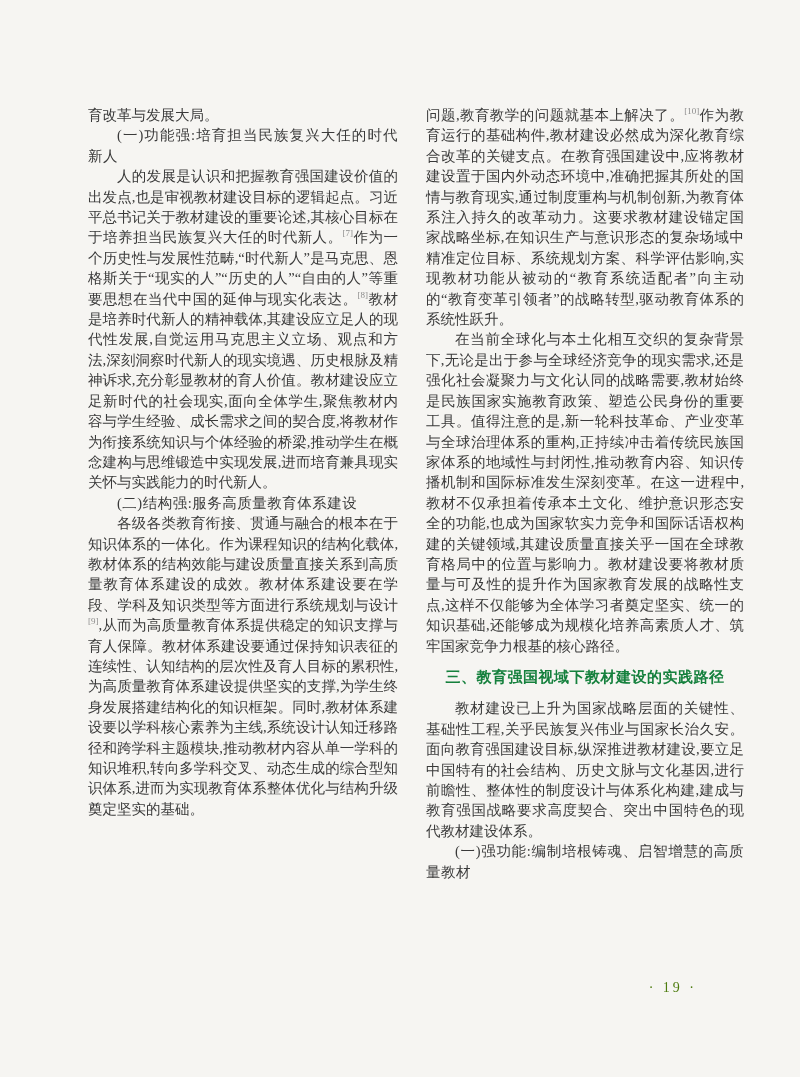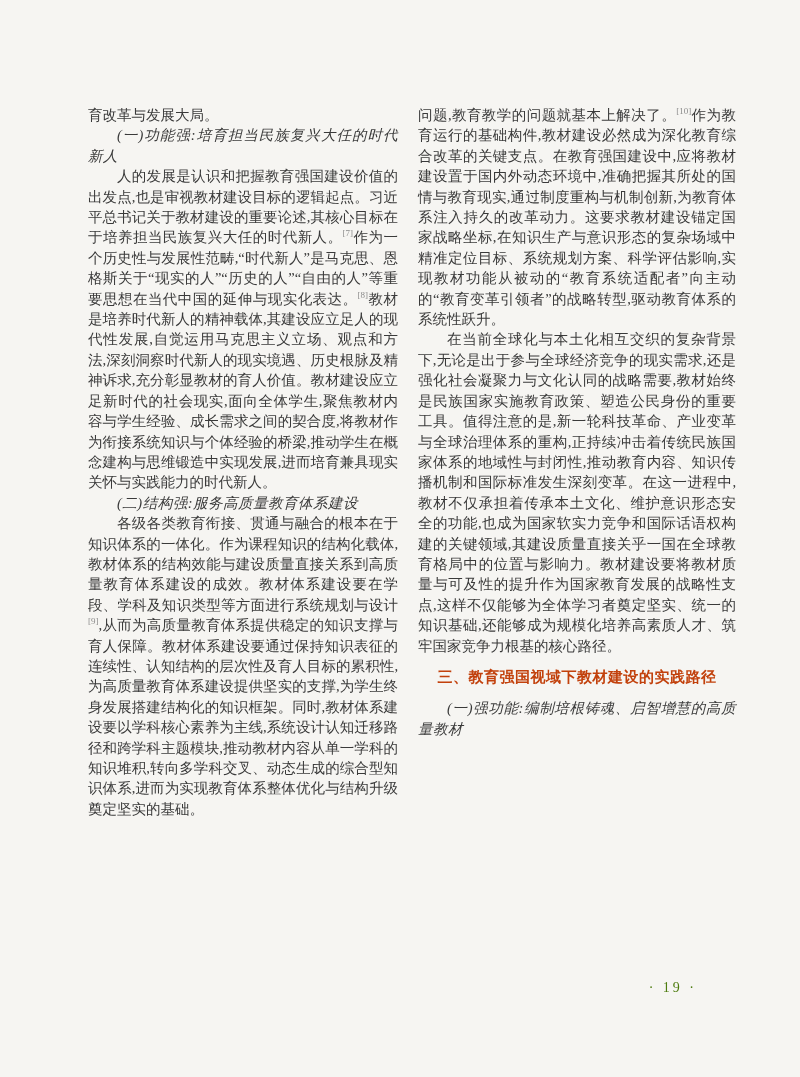--- a/index.html
+++ b/index.html
@@ -13,48 +13,47 @@
     height: 1077px;
     background: #f6f5f2;
     overflow: hidden;
     font-family: "Liberation Serif", "DejaVu Serif", serif;
   }
   .columns {
     position: absolute;
     left: 88px;
     top: 105px;
     display: flex;
-    gap: 20px;
+    gap: 28px;
   }
   .col { width: 310px; }
   .col.right { width: 318px; }
   .col p {
     margin: 0;
     font-size: 14.5px;
     line-height: 20.4px;
     text-align: justify;
     text-justify: inter-character;
     color: #3a3a3a;
     word-break: break-all;
   }
   .col p.indent { text-indent: 2em; }
   .col p.sub {
-    font-style: italic;
     letter-spacing: 0.5px;
   }
   .col p.heading {
     font-family: "Liberation Sans", "DejaVu Sans", sans-serif;
     font-weight: bold;
     font-style: normal;
     text-align: center;
     text-indent: 0;
     font-size: 15px;
     letter-spacing: 0.5px;
     margin: 11px 0;
-    color: #c2410c;
+    color: #15803d;
   }
   .col sup {
     font-size: 9px;
     color: #8a8a8a;
     line-height: 0;
     vertical-align: super;
     letter-spacing: 0;
   }
   .page-number {
     position: absolute;
@@ -75,17 +74,18 @@
         <p class="body">育改革与发展大局。</p>
         <p class="sub indent">(一)功能强:培育担当民族复兴大任的时代新人</p>
         <p class="body indent">人的发展是认识和把握教育强国建设价值的出发点,也是审视教材建设目标的逻辑起点。习近平总书记关于教材建设的重要论述,其核心目标在于培养担当民族复兴大任的时代新人。<sup>[7]</sup>作为一个历史性与发展性范畴,“时代新人”是马克思、恩格斯关于“现实的人”“历史的人”“自由的人”等重要思想在当代中国的延伸与现实化表达。<sup>[8]</sup>教材是培养时代新人的精神载体,其建设应立足人的现代性发展,自觉运用马克思主义立场、观点和方法,深刻洞察时代新人的现实境遇、历史根脉及精神诉求,充分彰显教材的育人价值。教材建设应立足新时代的社会现实,面向全体学生,聚焦教材内容与学生经验、成长需求之间的契合度,将教材作为衔接系统知识与个体经验的桥梁,推动学生在概念建构与思维锻造中实现发展,进而培育兼具现实关怀与实践能力的时代新人。</p>
         <p class="sub indent">(二)结构强:服务高质量教育体系建设</p>
         <p class="body indent">各级各类教育衔接、贯通与融合的根本在于知识体系的一体化。作为课程知识的结构化载体,教材体系的结构效能与建设质量直接关系到高质量教育体系建设的成效。教材体系建设要在学段、学科及知识类型等方面进行系统规划与设计<sup>[9]</sup>,从而为高质量教育体系提供稳定的知识支撑与育人保障。教材体系建设要通过保持知识表征的连续性、认知结构的层次性及育人目标的累积性,为高质量教育体系建设提供坚实的支撑,为学生终身发展搭建结构化的知识框架。同时,教材体系建设要以学科核心素养为主线,系统设计认知迁移路径和跨学科主题模块,推动教材内容从单一学科的知识堆积,转向多学科交叉、动态生成的综合型知识体系,进而为实现教育体系整体优化与结构升级奠定坚实的基础。</p>
       </div>
     <div class="col right">
         <p class="body">问题,教育教学的问题就基本上解决了。<sup>[10]</sup>作为教育运行的基础构件,教材建设必然成为深化教育综合改革的关键支点。在教育强国建设中,应将教材建设置于国内外动态环境中,准确把握其所处的国情与教育现实,通过制度重构与机制创新,为教育体系注入持久的改革动力。这要求教材建设锚定国家战略坐标,在知识生产与意识形态的复杂场域中精准定位目标、系统规划方案、科学评估影响,实现教材功能从被动的“教育系统适配者”向主动的“教育变革引领者”的战略转型,驱动教育体系的系统性跃升。</p>
         <p class="body indent">在当前全球化与本土化相互交织的复杂背景下,无论是出于参与全球经济竞争的现实需求,还是强化社会凝聚力与文化认同的战略需要,教材始终是民族国家实施教育政策、塑造公民身份的重要工具。值得注意的是,新一轮科技革命、产业变革与全球治理体系的重构,正持续冲击着传统民族国家体系的地域性与封闭性,推动教育内容、知识传播机制和国际标准发生深刻变革。在这一进程中,教材不仅承担着传承本土文化、维护意识形态安全的功能,也成为国家软实力竞争和国际话语权构建的关键领域,其建设质量直接关乎一国在全球教育格局中的位置与影响力。教材建设要将教材质量与可及性的提升作为国家教育发展的战略性支点,这样不仅能够为全体学习者奠定坚实、统一的知识基础,还能够成为规模化培养高素质人才、筑牢国家竞争力根基的核心路径。</p>
         <p class="heading">三、教育强国视域下教材建设的实践路径</p>
+        <p class="body indent">教材建设已上升为国家战略层面的关键性、基础性工程,关乎民族复兴伟业与国家长治久安。面向教育强国建设目标,纵深推进教材建设,要立足中国特有的社会结构、历史文脉与文化基因,进行前瞻性、整体性的制度设计与体系化构建,建成与教育强国战略要求高度契合、突出中国特色的现代教材建设体系。</p>
         <p class="sub indent">(一)强功能:编制培根铸魂、启智增慧的高质量教材</p>
       </div>
   </div>
   <div class="page-number">· 19 ·</div>
 </div>
 
 </body></html>

